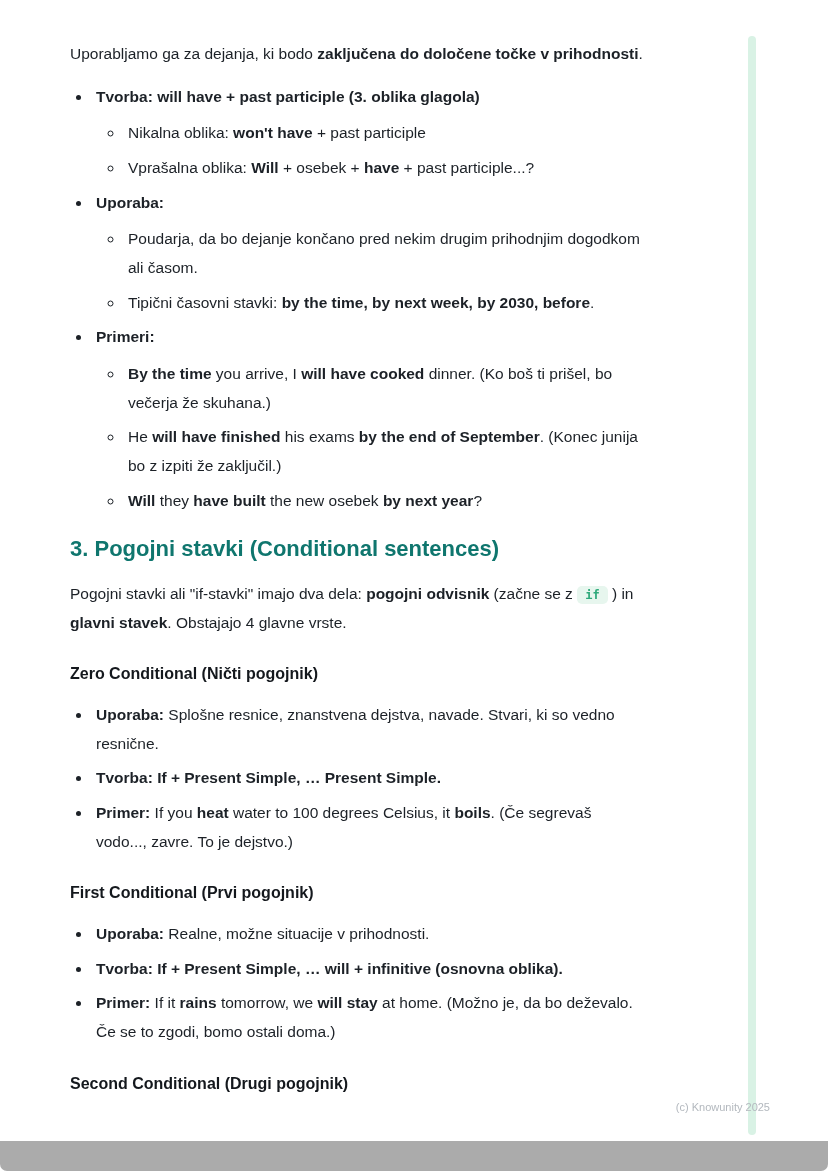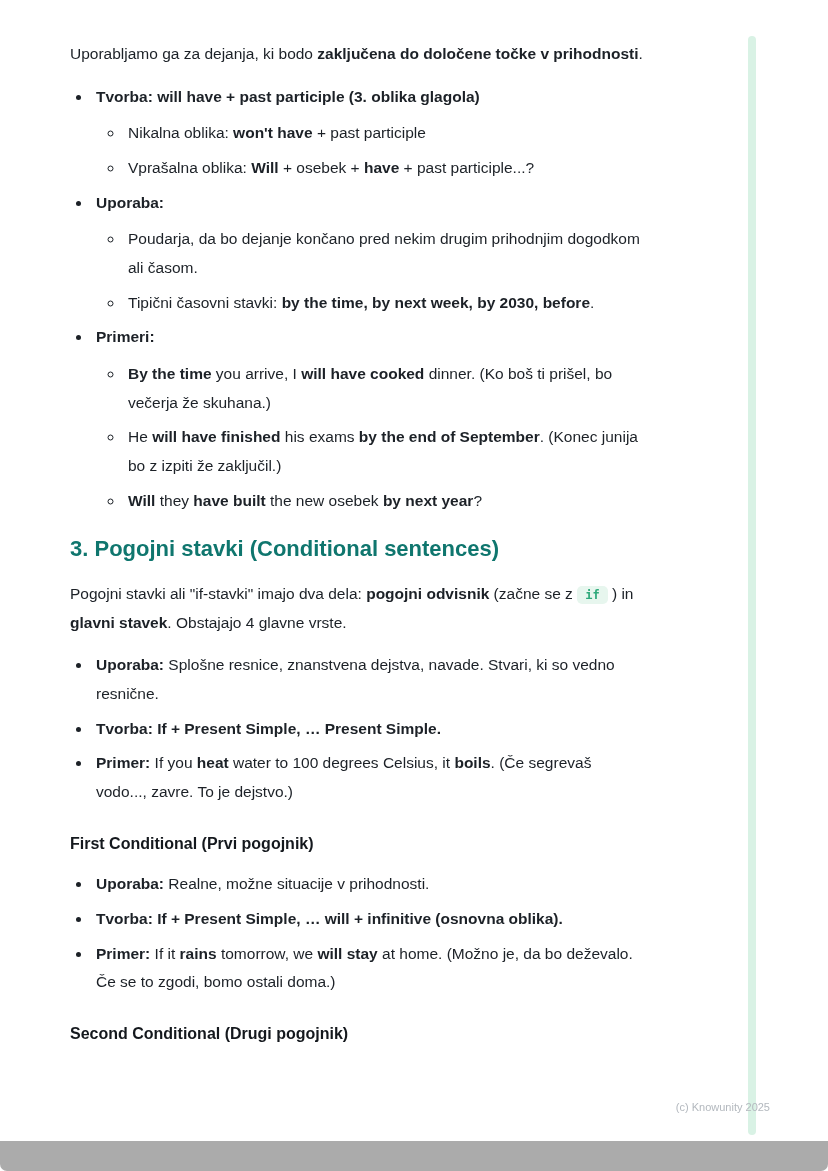--- a/index.html
+++ b/index.html
@@ -115,20 +115,21 @@
             <li><span><span>Tipični časovni stavki: </span><span class="b">by the time, by next week, by 2030, before</span><span>.</span></span></li>
           </ul></li>
         <li><span><span class="b">Primeri:</span></span><ul class="sub">
             <li><span><span class="b">By the time</span><span> you arrive, I </span><span class="b">will have cooked</span><span> dinner. (Ko boš ti prišel, bo večerja že skuhana.)</span></span></li>
             <li><span><span>He </span><span class="b">will have finished</span><span> his exams </span><span class="b">by the end of September</span><span>. (Konec junija bo z izpiti že zaključil.)</span></span></li>
             <li><span><span class="b">Will</span><span> they </span><span class="b">have built</span><span> the new osebek </span><span class="b">by next year</span><span>?</span></span></li>
           </ul></li>
       </ul>
       <h2 style="color: #0f766e;">3. Pogojni stavki (Conditional sentences)</h2>
       <p><span>Pogojni stavki ali "if-stavki" imajo dva dela: </span><span class="b">pogojni odvisnik</span><span> (začne se z </span><code class="code">if</code><span> ) in </span><span class="b">glavni stavek</span><span>. Obstajajo 4 glavne vrste.</span></p>
+      <h3>Zero Conditional (Ničti pogojnik)</h3>
       <ul>
         <li><span><span class="b">Uporaba:</span><span> Splošne resnice, znanstvena dejstva, navade. Stvari, ki so vedno resnične.</span></span></li>
         <li><span><span class="b">Tvorba: If + Present Simple, … Present Simple.</span></span></li>
         <li><span><span class="b">Primer:</span><span> If you </span><span class="b">heat</span><span> water to 100 degrees Celsius, it </span><span class="b">boils</span><span>. (Če segrevaš vodo..., zavre. To je dejstvo.)</span></span></li>
       </ul>
       <h3>First Conditional (Prvi pogojnik)</h3>
       <ul>
         <li><span><span class="b">Uporaba:</span><span> Realne, možne situacije v prihodnosti.</span></span></li>
         <li><span><span class="b">Tvorba: If + Present Simple, … will + infinitive (osnovna oblika).</span></span></li>
         <li><span><span class="b">Primer:</span><span> If it </span><span class="b">rains</span><span> tomorrow, we </span><span class="b">will stay</span><span> at home. (Možno je, da bo deževalo. Če se to zgodi, bomo ostali doma.)</span></span></li>

